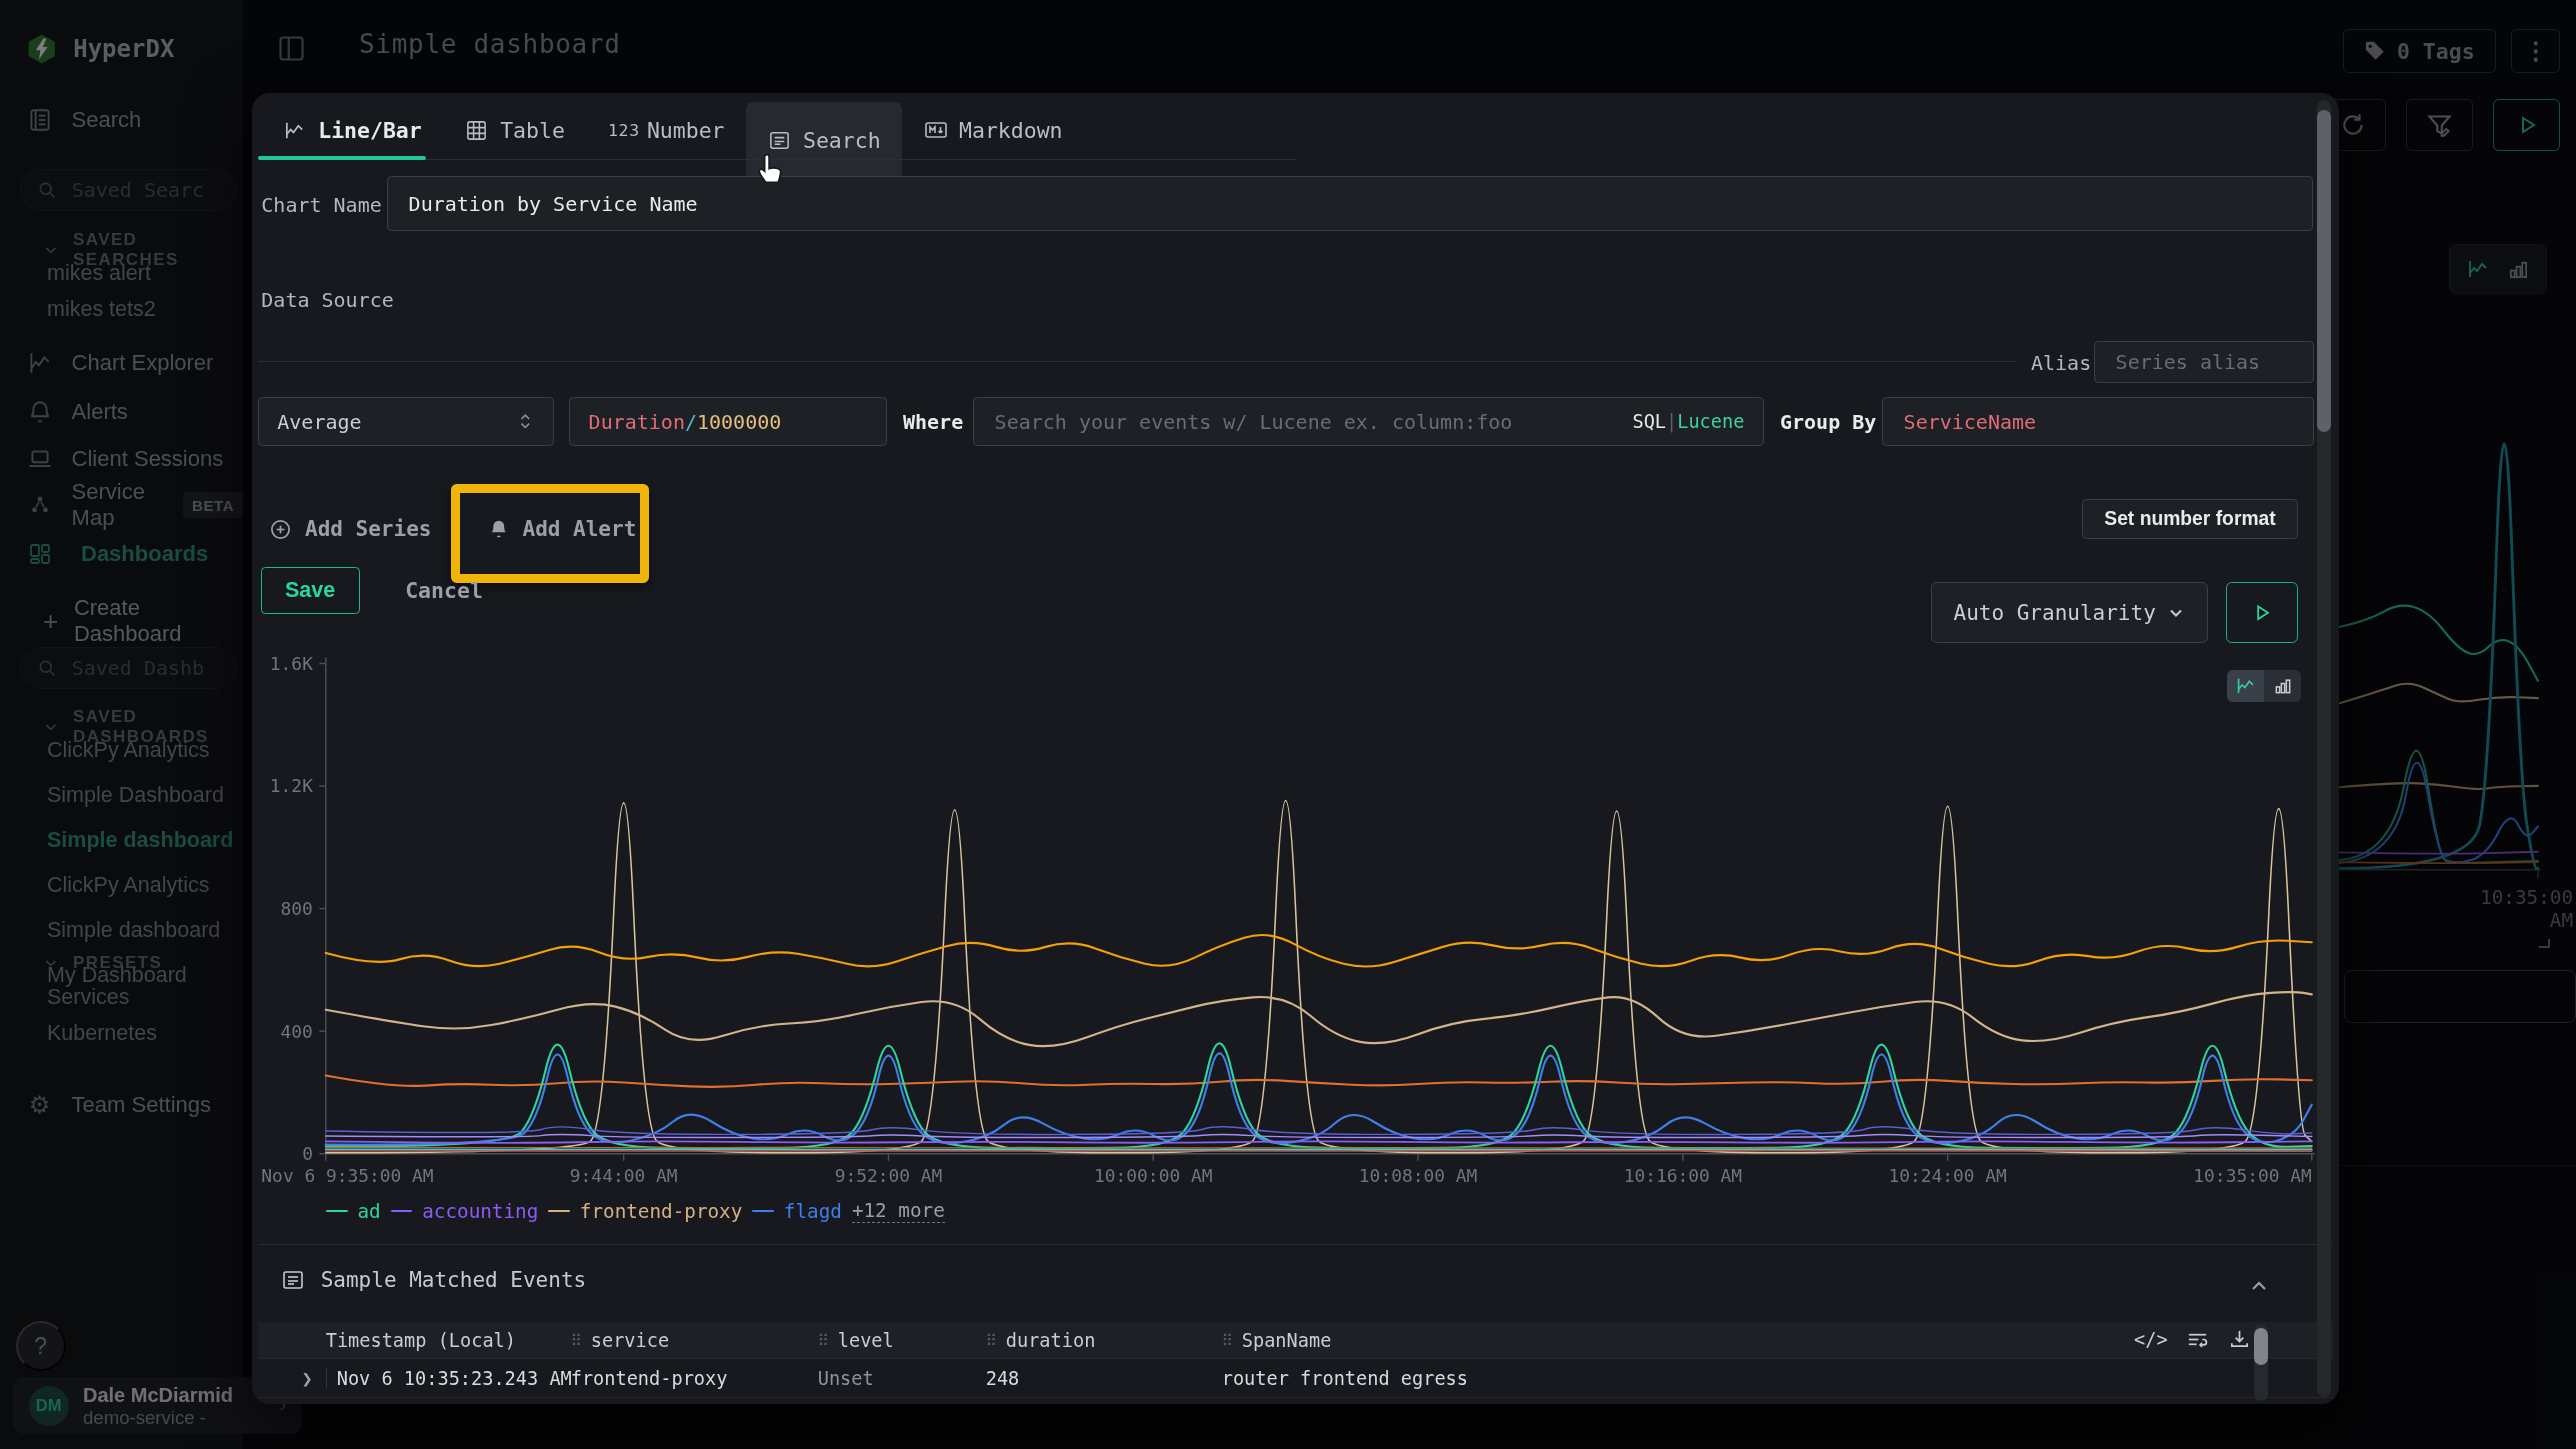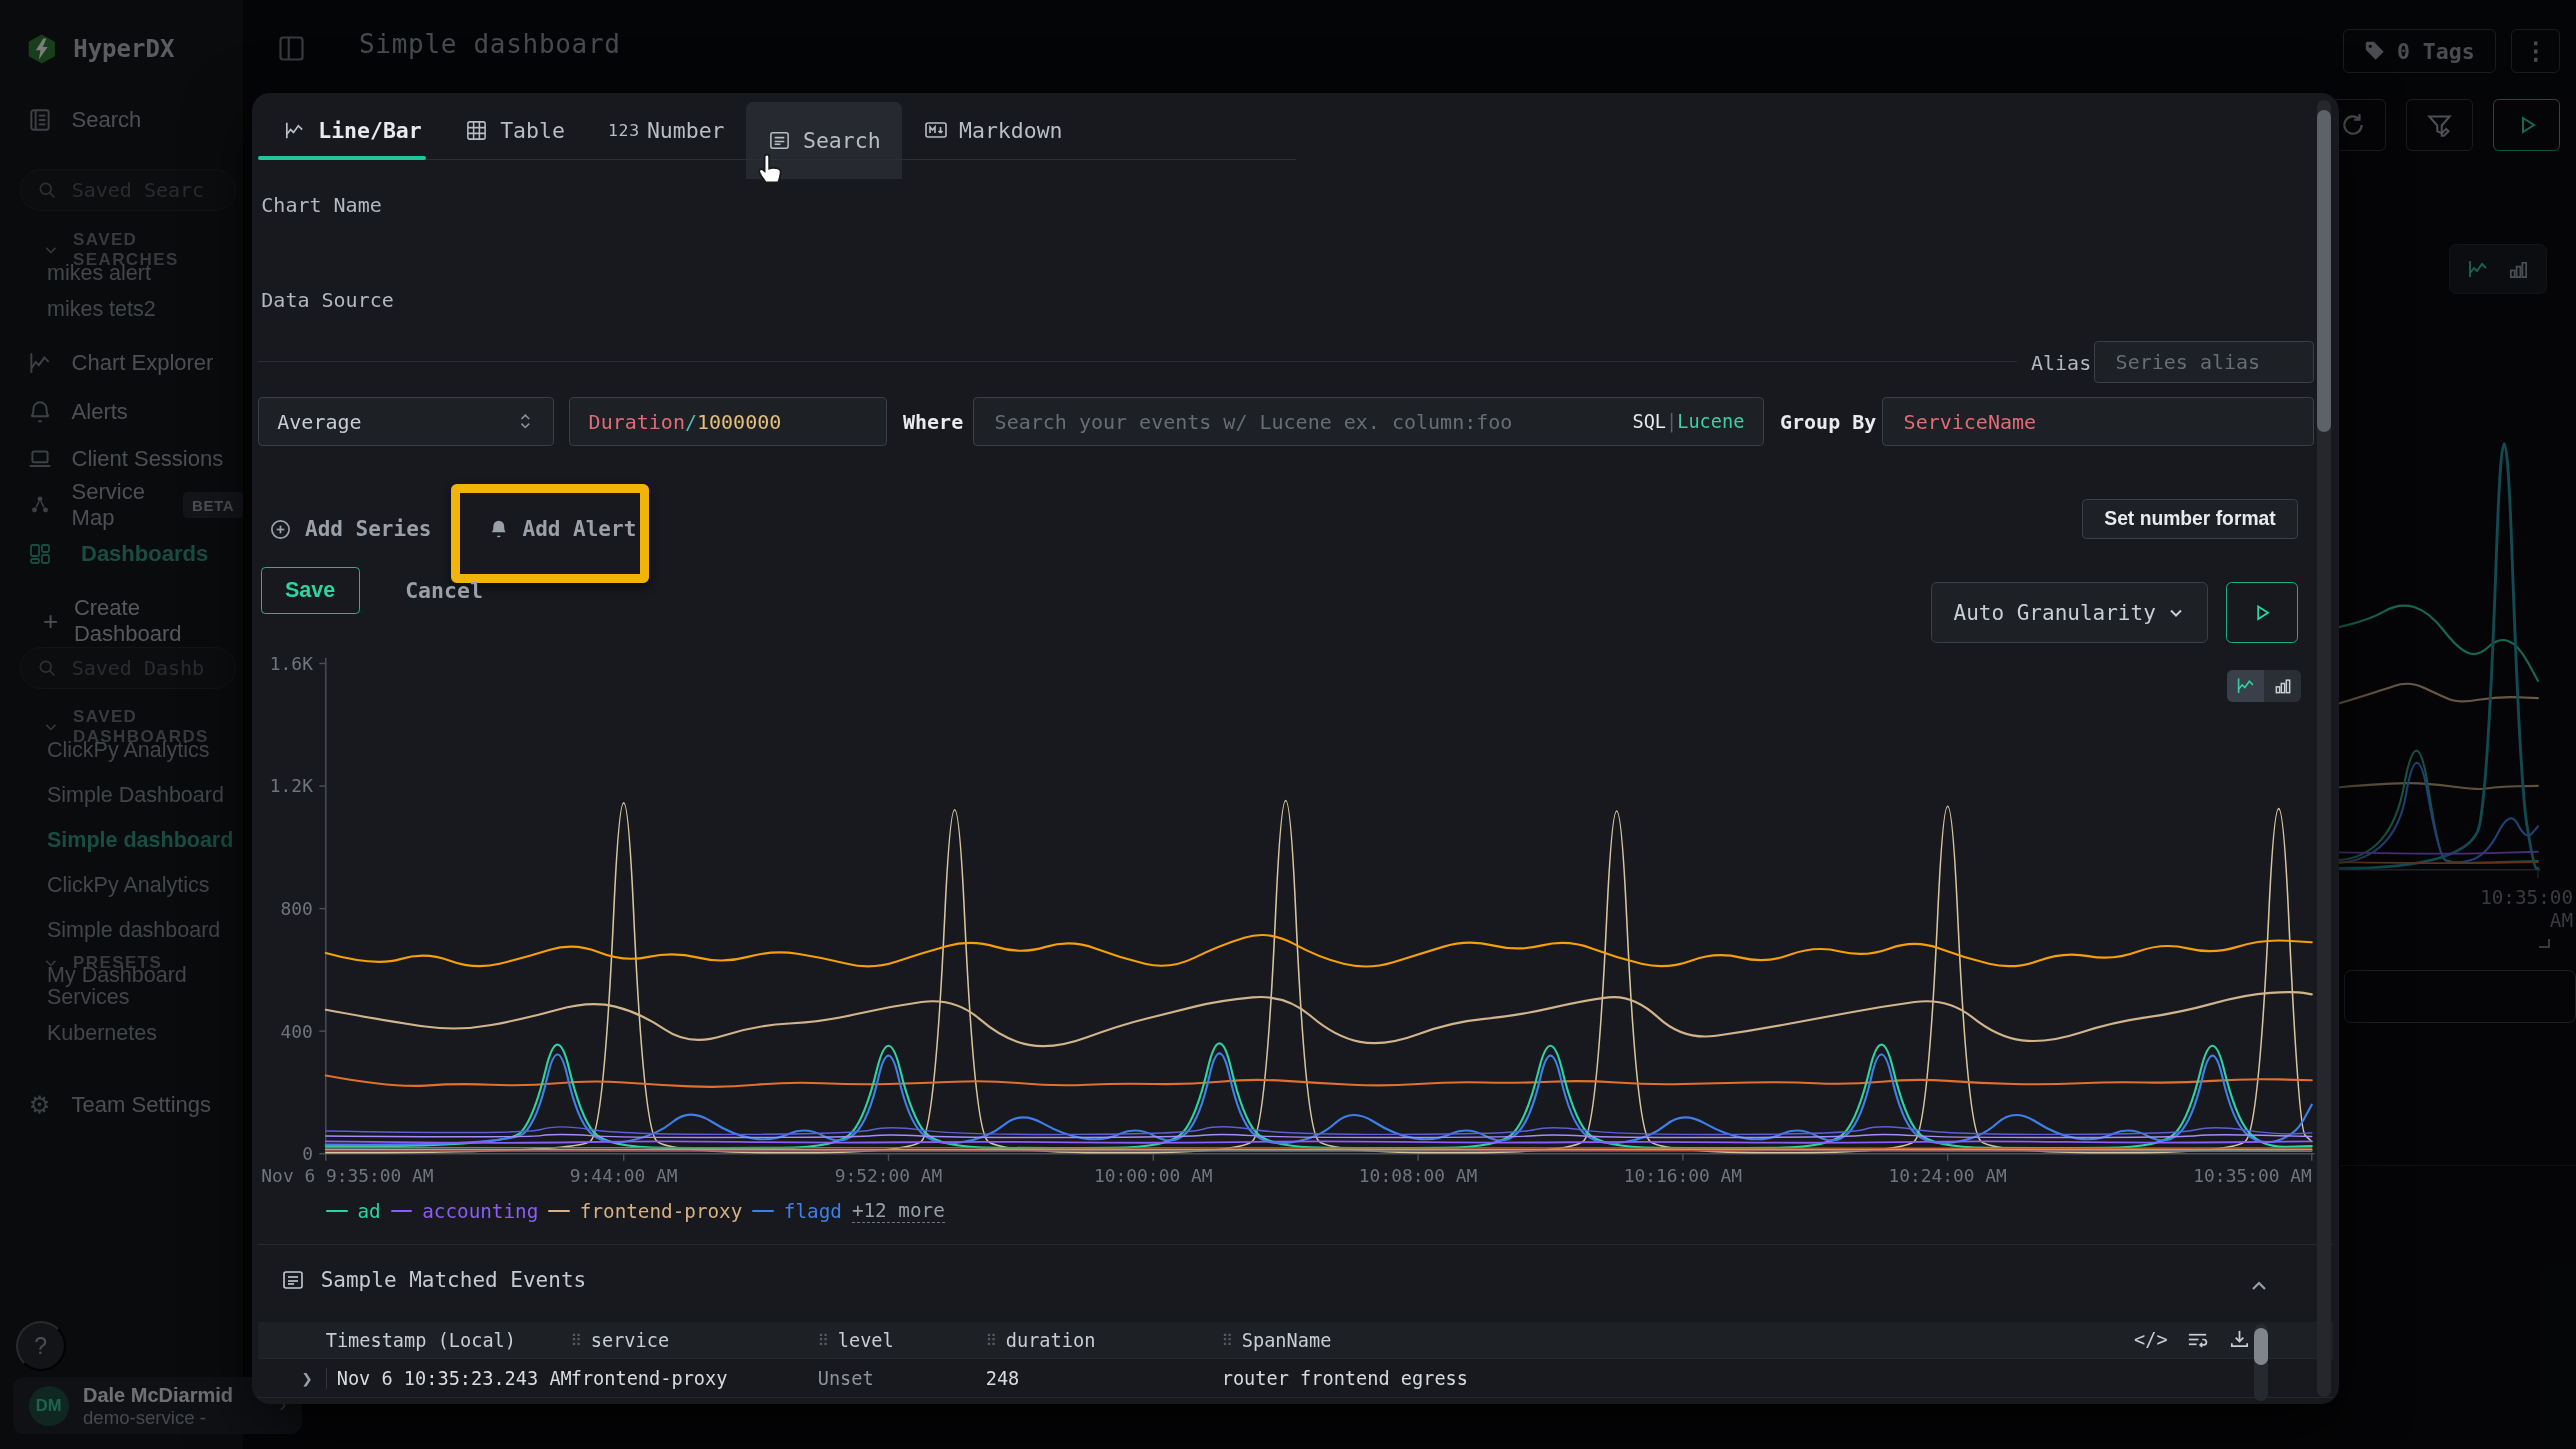--- a/index.html
+++ b/index.html
@@ -423,20 +423,23 @@
     </div>
     <div class="tabs-border"></div>
     <div class="tab-underline"></div>
     <span class="cursor-glyph">
       <svg viewBox="0 0 24 24" width="37" height="40">
           <path d="M9 2c.9 0 1.5.7 1.5 1.5V11l1.2-.3c3.2-.7 6.3.8 6.3 2.4 0 .4-.5 4.7-1.7 6.9H8.2C6.3 17.4 4 14 4 12.6c0-1.1 1.5-1.5 2.5-.7l1 .8V3.5C7.5 2.7 8.1 2 9 2z" fill="#fff" stroke="#1a1a1a" stroke-width="1.2"></path>
         </svg>
     </span>
 
     <div class="form-label" style="left:9.3px;top:100px;">Chart Name</div>
+    <div class="input" style="left:135px;top:83px;width:1926px;height:55px;">
+      <input value="Duration by Service Name" style="">
+    </div>
 
     <div class="form-label" style="left:9.3px;top:195px;">Data Source</div>
 
     <div class="divider" style="left:5.7px;top:268px;width:1759px;"></div>
     <div class="form-label" style="left:1779px;top:258px;">Alias</div>
     <div class="input" style="left:1842px;top:248px;width:220px;height:42px;">
       <input placeholder="Series alias" style="">
     </div>
 
     <div class="input" style="left:5.7px;top:304px;width:296px;height:49px;">

